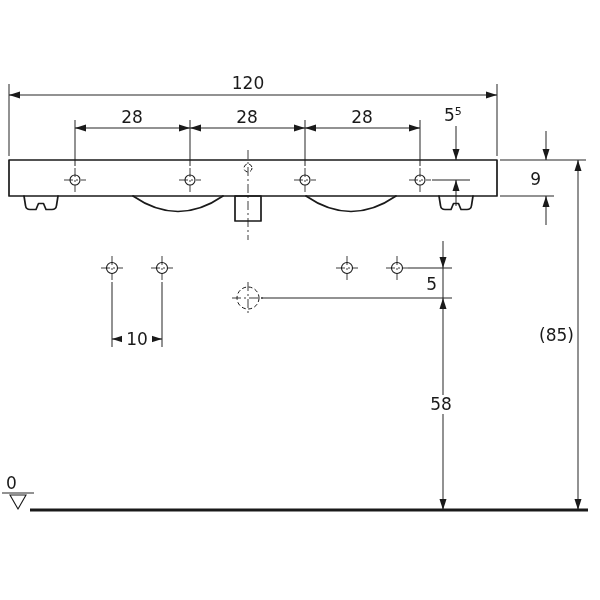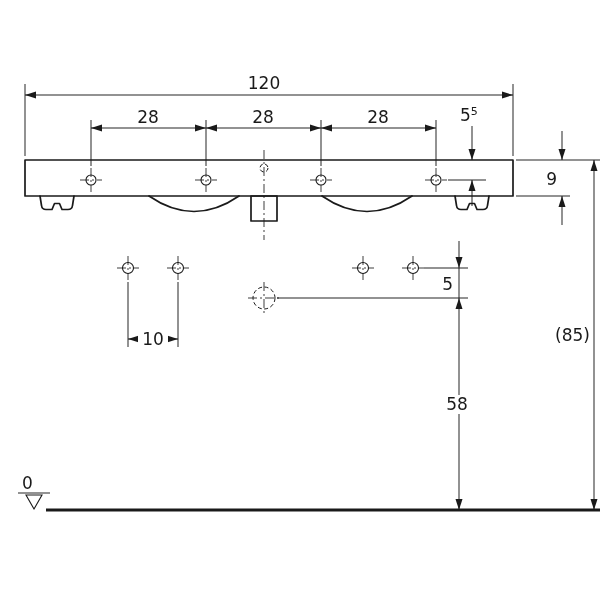--- a/index.html
+++ b/index.html
@@ -2,21 +2,20 @@
 <html style="--ink: #1a1a1a; --background: #ffffff;"><head>
 <meta charset="utf-8">
 <style>
   :root { --ink: #1a1a1a; --background: #ffffff; }
   html, body { margin: 0; padding: 0; background: var(--background); }
   .canvas {
     width: 549px; height: 600px;
     background: var(--background);
     position: relative;
     font-family: "DejaVu Sans", sans-serif;
-    padding-left: 16px;
   }
   svg { display: block; }
   
   .ol  { fill: none; stroke: var(--ink); stroke-width: 1.7; stroke-linejoin: round; stroke-linecap: round; }
   
   .dl  { fill: none; stroke: var(--ink); stroke-width: 0.95; }
   
   .thin{ fill: none; stroke: var(--ink); stroke-width: 1.1; }
   
   .cl  { fill: none; stroke: var(--ink); stroke-width: 0.85; stroke-dasharray: 9 3 2 3; }

